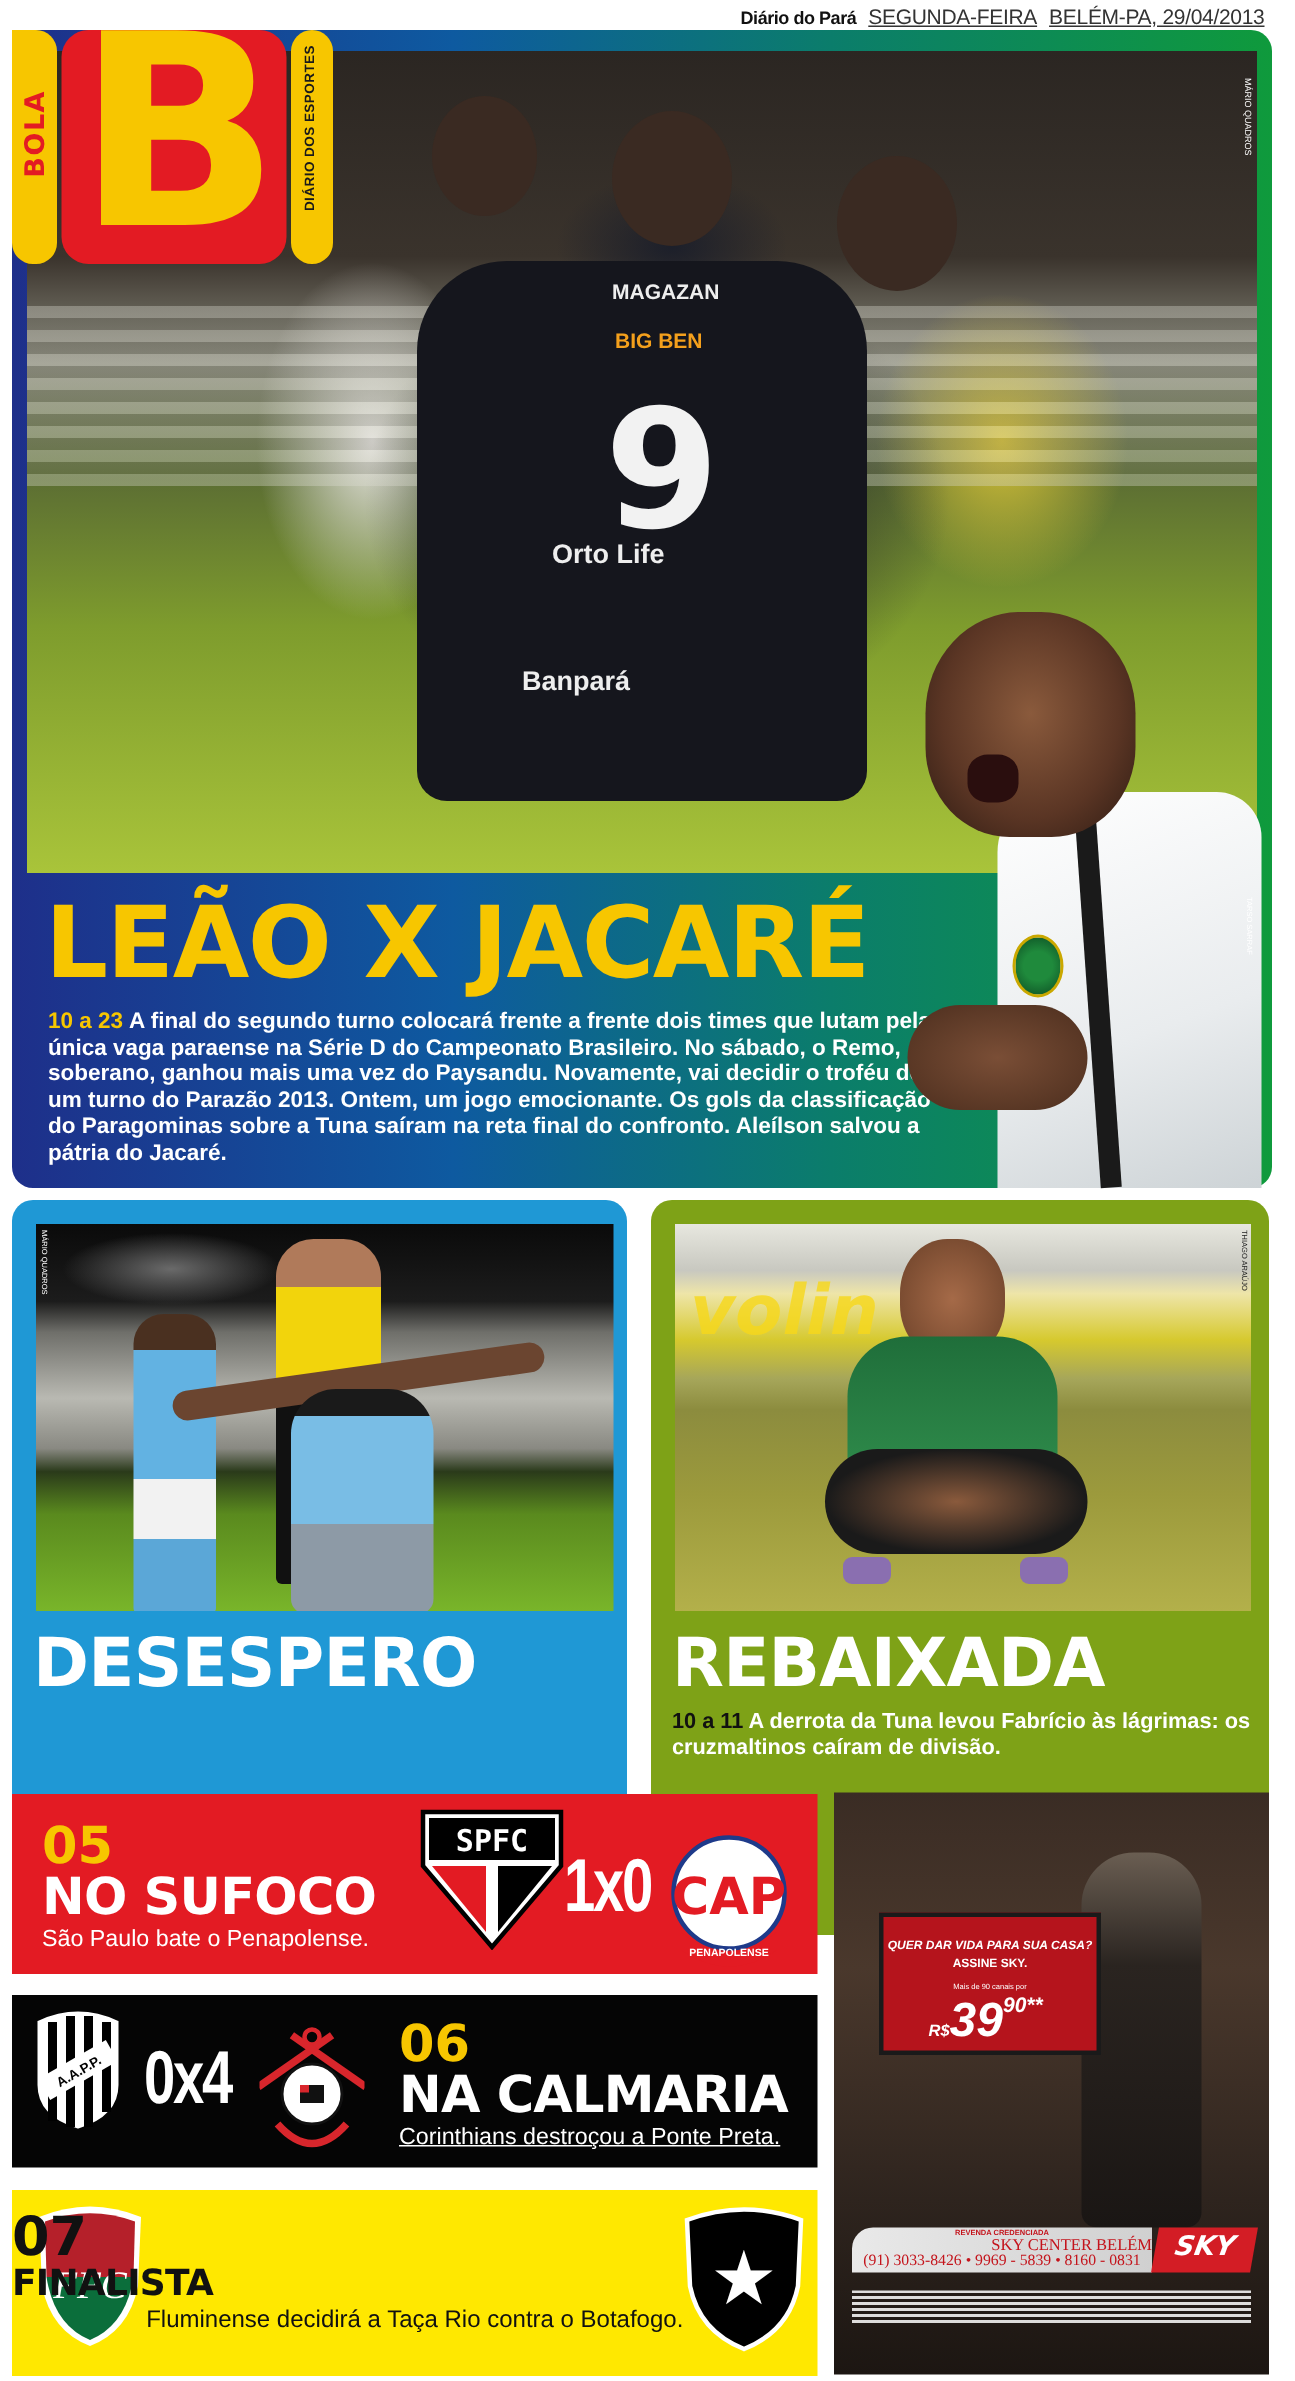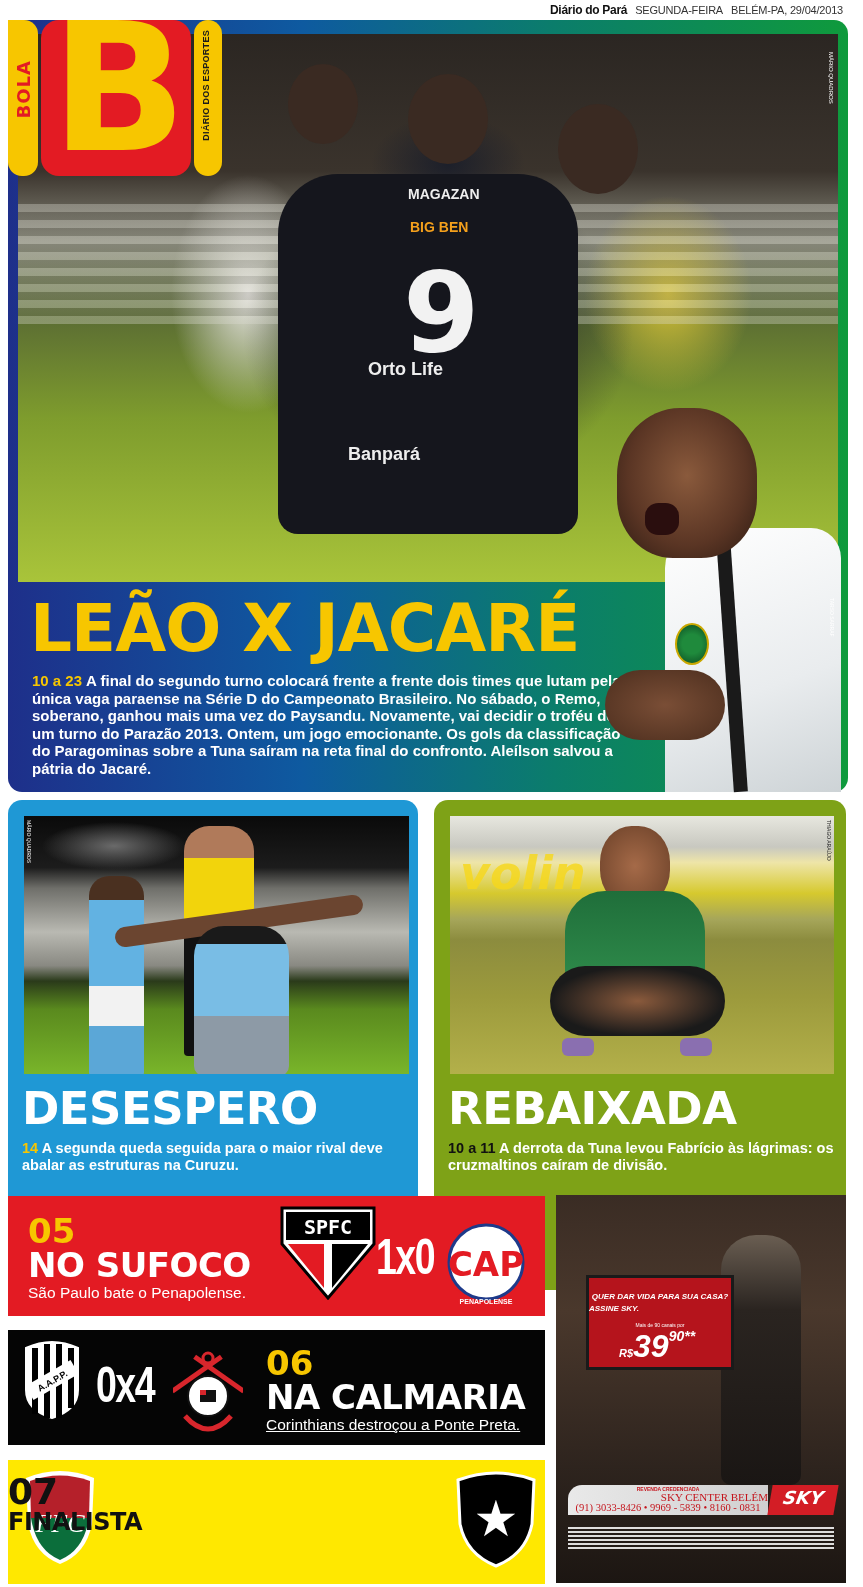--- a/index.html
+++ b/index.html
@@ -1,20 +1,20 @@
 <!DOCTYPE html>
 <html><head>
 <meta charset="utf-8">
 <style>
   * { box-sizing: border-box; margin: 0; padding: 0; }
   body { width: 863px; height: 1587px; background: #ffffff; font-family: "Liberation Sans", sans-serif; position: relative; overflow: hidden; }
 
   .masthead-meta { position: absolute; top: 3px; right: 20px; font-size: 11px; color: #111; display: flex; gap: 8px; align-items: baseline; }
   .masthead-meta .paper { font-weight: bold; font-size: 12px; letter-spacing: -0.3px; }
-  .masthead-meta .small { font-size: 11px; color: #333; letter-spacing: -0.2px; }
+  .masthead-meta .small { font-size: 14px; color: #333; letter-spacing: -0.2px; text-decoration: underline; }
 
   
   .hero { position: absolute; left: 8px; top: 20px; width: 840px; height: 772px; border-radius: 14px; background: linear-gradient(90deg, #1e2f8a 0%, #0e5aa0 35%, #0b7d6b 65%, #0f9a3c 100%); overflow: hidden; }
   .hero-photo { position: absolute; left: 10px; top: 14px; width: 820px; height: 548px;
     background:
       radial-gradient(ellipse 110px 70px at 430px 130px, #1c1f2a 0%, transparent 70%),
       radial-gradient(ellipse 260px 210px at 420px 300px, #1a1b26 0%, transparent 75%),
       radial-gradient(ellipse 120px 140px at 650px 260px, #d9c437 0%, transparent 70%),
       radial-gradient(ellipse 110px 170px at 230px 260px, #e8e6e2 0%, transparent 70%),
       linear-gradient(180deg, #2b2622 0%, #3a332c 25%, #8a8a7c 38%, #5c6e33 52%, #7e9c2d 70%, #a9c43a 100%);
@@ -78,21 +78,21 @@
   .strip .sub { color: #fff; font-size: 15.5px; position: absolute; font-family: "Liberation Sans", sans-serif; }
   .strip .score { font-family: "Liberation Sans", sans-serif; font-weight: bold; color: #fff; font-size: 50px; line-height: 1; position: absolute; transform: scaleX(0.75); transform-origin: left; letter-spacing: -2px; }
 
   .crest { position: absolute; }
 
   
   .ad { position: absolute; left: 556px; top: 1195px; width: 290px; height: 388px; background: linear-gradient(180deg, #3a2c24 0%, #4a382c 30%, #2e241e 70%, #1c1612 100%); overflow: hidden; }
   .ad .man { position: absolute; left: 165px; top: 40px; width: 80px; height: 250px; background: linear-gradient(180deg, #6a5e52 0%, #2a2420 30%, #1a1614 100%); border-radius: 35px 35px 10px 10px; }
   .ad .tv { position: absolute; left: 30px; top: 80px; width: 148px; height: 95px; background: #b5141c; border: 3px solid #1a1a1a; padding-left: 12px; }
   .ad .tv-q { position: absolute; left: 0; top: 14px; width: 100%; text-align: center; color: #fff; font-size: 8px; font-style: italic; font-weight: bold; }
-  .ad .tv-a { position: absolute; left: 0; top: 26px; width: 100%; color: #fff; font-size: 8px; font-style: italic; font-weight: bold; }
+  .ad .tv-a { position: absolute; left: 0; top: 26px; width: 100%; text-align: center; color: #fff; font-size: 8px; font-weight: bold; }
   .ad .tv-small { position: absolute; left: 0; top: 44px; width: 100%; text-align: center; color: #fff; font-size: 5px; }
   .ad .tv-price { position: absolute; left: 30px; top: 50px; color: #fff; font-weight: bold; font-style: italic; }
   .ad .tv-price .rs { font-size: 11px; }
   .ad .tv-price .big { font-size: 32px; }
   .ad .tv-price .cents { font-size: 14px; vertical-align: top; }
   .ad .bar { position: absolute; left: 12px; top: 290px; width: 200px; height: 30px; background: linear-gradient(90deg, #e9e9e9, #d0d0d0); border-radius: 14px 0 0 0; text-align: center; }
   .ad .bar .lbl { font-size: 5px; color: #c4141c; font-weight: bold; display: block; margin-top: 1px; }
   .ad .bar .center { font-family: "Liberation Serif", serif; font-size: 11px; color: #c4141c; display: block; line-height: 10px; text-align: right; }
   .ad .bar .phone { font-family: "Liberation Serif", serif; font-size: 10.5px; color: #c4141c; display: block; line-height: 11px; }
   .ad .sky { position: absolute; left: 214px; top: 290px; width: 66px; height: 30px; background: #d31d25; transform: skewX(-10deg); text-align: center; }
@@ -151,21 +151,20 @@
 
 <section class="story story-blue">
   <div class="photo">
     <div class="figure" style="left:65px;top:60px;width:55px;height:200px;background:linear-gradient(180deg,#4a3020 0 12%,#62b2e2 12% 55%,#f2f2f2 55% 75%,#5ba7d7 75% 100%);border-radius:20px 20px 4px 4px;"></div>
     <div class="figure" style="left:160px;top:10px;width:70px;height:230px;background:linear-gradient(180deg,#b07a5a 0 14%,#f2d40c 14% 45%,#111 45% 100%);border-radius:25px 25px 4px 4px;"></div>
     <div class="figure" style="left:90px;top:95px;width:250px;height:20px;background:#6b4530;border-radius:10px;transform:rotate(-8deg);"></div>
     <div class="figure" style="left:170px;top:110px;width:95px;height:150px;background:linear-gradient(180deg,#1a1a1a 0 12%,#79bde5 12% 60%,#8d9aa6 60% 100%);border-radius:30px 30px 10px 10px;"></div>
     <div class="credit" style="left:2px;top:4px;">MÁRIO QUADROS</div>
   </div>
   <h2 class="story-title">DESESPERO</h2>
-  <p class="story-text"><span class="pages">14</span> <span>A segunda queda seguida para o maior rival deve abalar as estruturas na Curuzu.</span></p>
 </section>
 
 <section class="story story-green">
   <div class="photo">
     <div class="figure" style="left:10px;top:30px;width:140px;height:50px;color:#f7d81a;font-size:46px;font-weight:900;font-style:italic;font-family:'DejaVu Sans',sans-serif;opacity:0.8;">volin</div>
     <div class="figure" style="left:150px;top:10px;width:70px;height:80px;background:radial-gradient(ellipse,#a56a48 0%,#6a4028 100%);border-radius:45%;"></div>
     <div class="figure" style="left:115px;top:75px;width:140px;height:90px;background:linear-gradient(180deg,#1f6e3a,#2e8a4a);border-radius:40px 40px 10px 10px;"></div>
     <div class="figure" style="left:100px;top:150px;width:175px;height:70px;background:radial-gradient(ellipse,#8a5a3c 0%,#1a1a1a 70%);border-radius:40px;"></div>
     <div class="figure" style="left:112px;top:222px;width:32px;height:18px;background:#8a6fb0;border-radius:6px;"></div>
     <div class="figure" style="left:230px;top:222px;width:32px;height:18px;background:#8a6fb0;border-radius:6px;"></div>
@@ -222,20 +221,21 @@
 
 <section class="strip strip-yellow">
   <svg class="crest" style="left:12px;top:8px;" width="80" height="100" viewBox="0 0 80 100">
     <path d="M6 10 Q40 -4 74 10 L72 56 Q66 86 40 96 Q14 86 8 56 Z" fill="#fff"></path>
     <path d="M10 13 Q40 2 70 13 L69 50 L11 50 Z" fill="#b5202a"></path>
     <path d="M11 50 L69 50 Q64 82 40 92 Q16 82 11 50 Z" fill="#0b6e3b"></path>
     <text x="40" y="64" text-anchor="middle" font-size="26" fill="#fff" font-family="Liberation Serif, serif" font-style="italic">FFC</text>
   </svg>
   <div class="num" style="left:0;width:537px;text-align:left;top:14px;color:#111;font-size:36px;">07</div>
   <div class="ttl" style="left:0;width:537px;top:50px;color:#111;font-size:24px;">FINALISTA</div>
+  <div class="sub" style="left:0;width:537px;text-align:center;top:78px;color:#111;font-size:16px;">Fluminense decidirá a Taça Rio contra o Botafogo.</div>
   <svg class="crest" style="left:446px;top:10px;" width="84" height="100" viewBox="0 0 84 100">
     <path d="M4 10 Q42 -4 80 10 L78 54 Q72 84 42 96 Q12 84 6 54 Z" fill="#000" stroke="#fff" stroke-width="3"></path>
     <text x="42" y="66" text-anchor="middle" font-size="50" fill="#fff" font-family="DejaVu Sans, sans-serif">★</text>
   </svg>
 </section>
 
 <aside class="ad">
   <div class="man"></div>
   <div class="tv">
     <div class="tv-q">QUER DAR VIDA PARA SUA CASA?</div>

